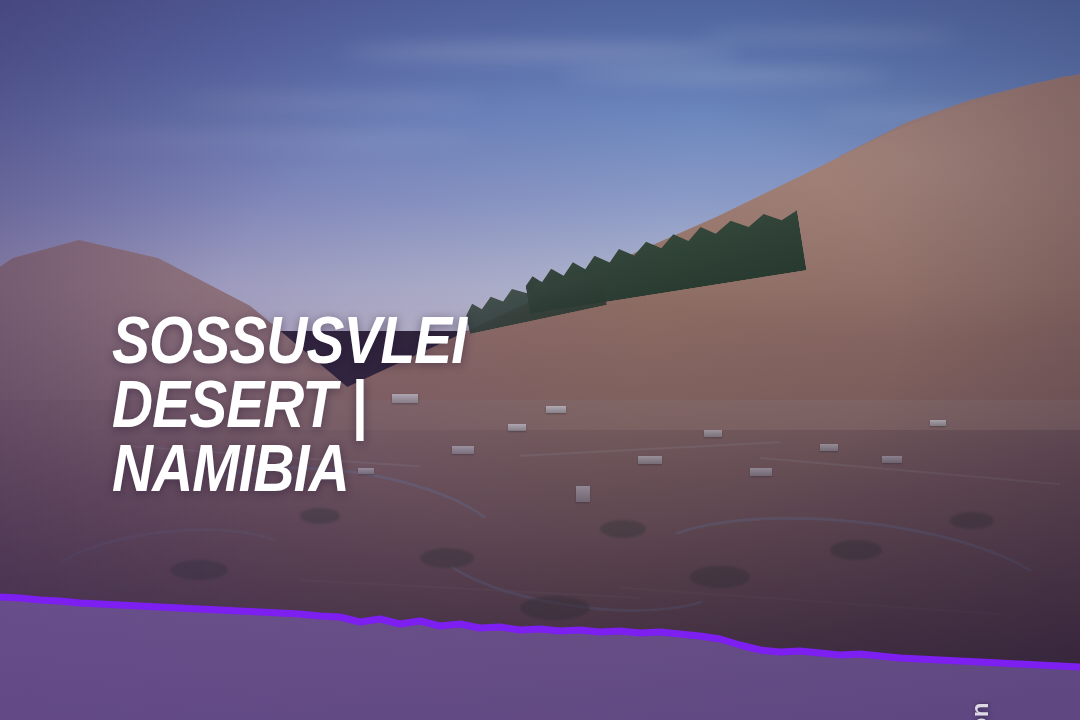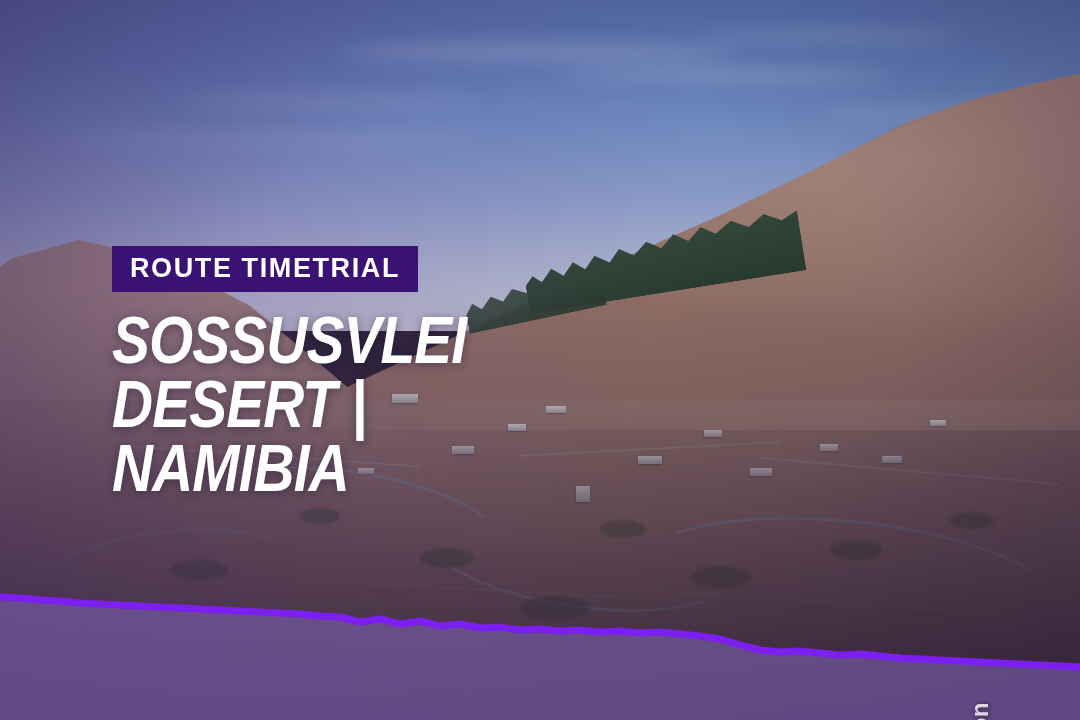--- a/index.html
+++ b/index.html
@@ -278,22 +278,19 @@
     <div class="valley-shade"></div>
     <div class="grade"></div>
     <div class="vignette"></div>
   </div>
 
   <svg class="elev-svg" viewBox="0 0 1080 200" preserveAspectRatio="none">
     <path id="elev-fill" fill="#7a5fae" fill-opacity="0.62" d="M0 77 L20 78 L40 80 L60 81 L80 83 L100 84 L120 85 L140 86 L160 87 L180 88 L200 89 L220 90 L240 91 L260 92 L280 93 L300 94 L320 96 L340 97 L360 102 L380 99 L400 104 L420 101 L440 106 L460 104 L480 108 L500 107 L520 110 L540 109 L560 111 L580 110 L600 112 L620 111 L640 113 L660 112 L680 114 L700 116 L720 119 L740 125 L760 130 L780 132 L800 131 L820 133 L840 135 L860 134 L880 136 L900 138 L920 139 L940 140 L960 141 L980 142 L1000 143 L1020 144 L1040 145 L1060 146 L1080 147 L1080 200 L0 200 Z"></path>
     <path id="elev-line" fill="none" stroke="#7c1ff0" stroke-width="7" stroke-linejoin="round" stroke-linecap="round" d="M0 77 L20 78 L40 80 L60 81 L80 83 L100 84 L120 85 L140 86 L160 87 L180 88 L200 89 L220 90 L240 91 L260 92 L280 93 L300 94 L320 96 L340 97 L360 102 L380 99 L400 104 L420 101 L440 106 L460 104 L480 108 L500 107 L520 110 L540 109 L560 111 L580 110 L600 112 L620 111 L640 113 L660 112 L680 114 L700 116 L720 119 L740 125 L760 130 L780 132 L800 131 L820 133 L840 135 L860 134 L880 136 L900 138 L920 139 L940 140 L960 141 L980 142 L1000 143 L1020 144 L1040 145 L1060 146 L1080 147"></path>
   </svg>
 
-  <div class="badge">
-    <span class="badge-text">ROUTE TIMETRIAL</span>
-  </div>
 
   <div class="title">SOSSUSVLEI DESERT |
 NAMIBIA</div>
 
   <div class="elev-label">Elevation</div>
 
 </div>
 
 </body></html>

